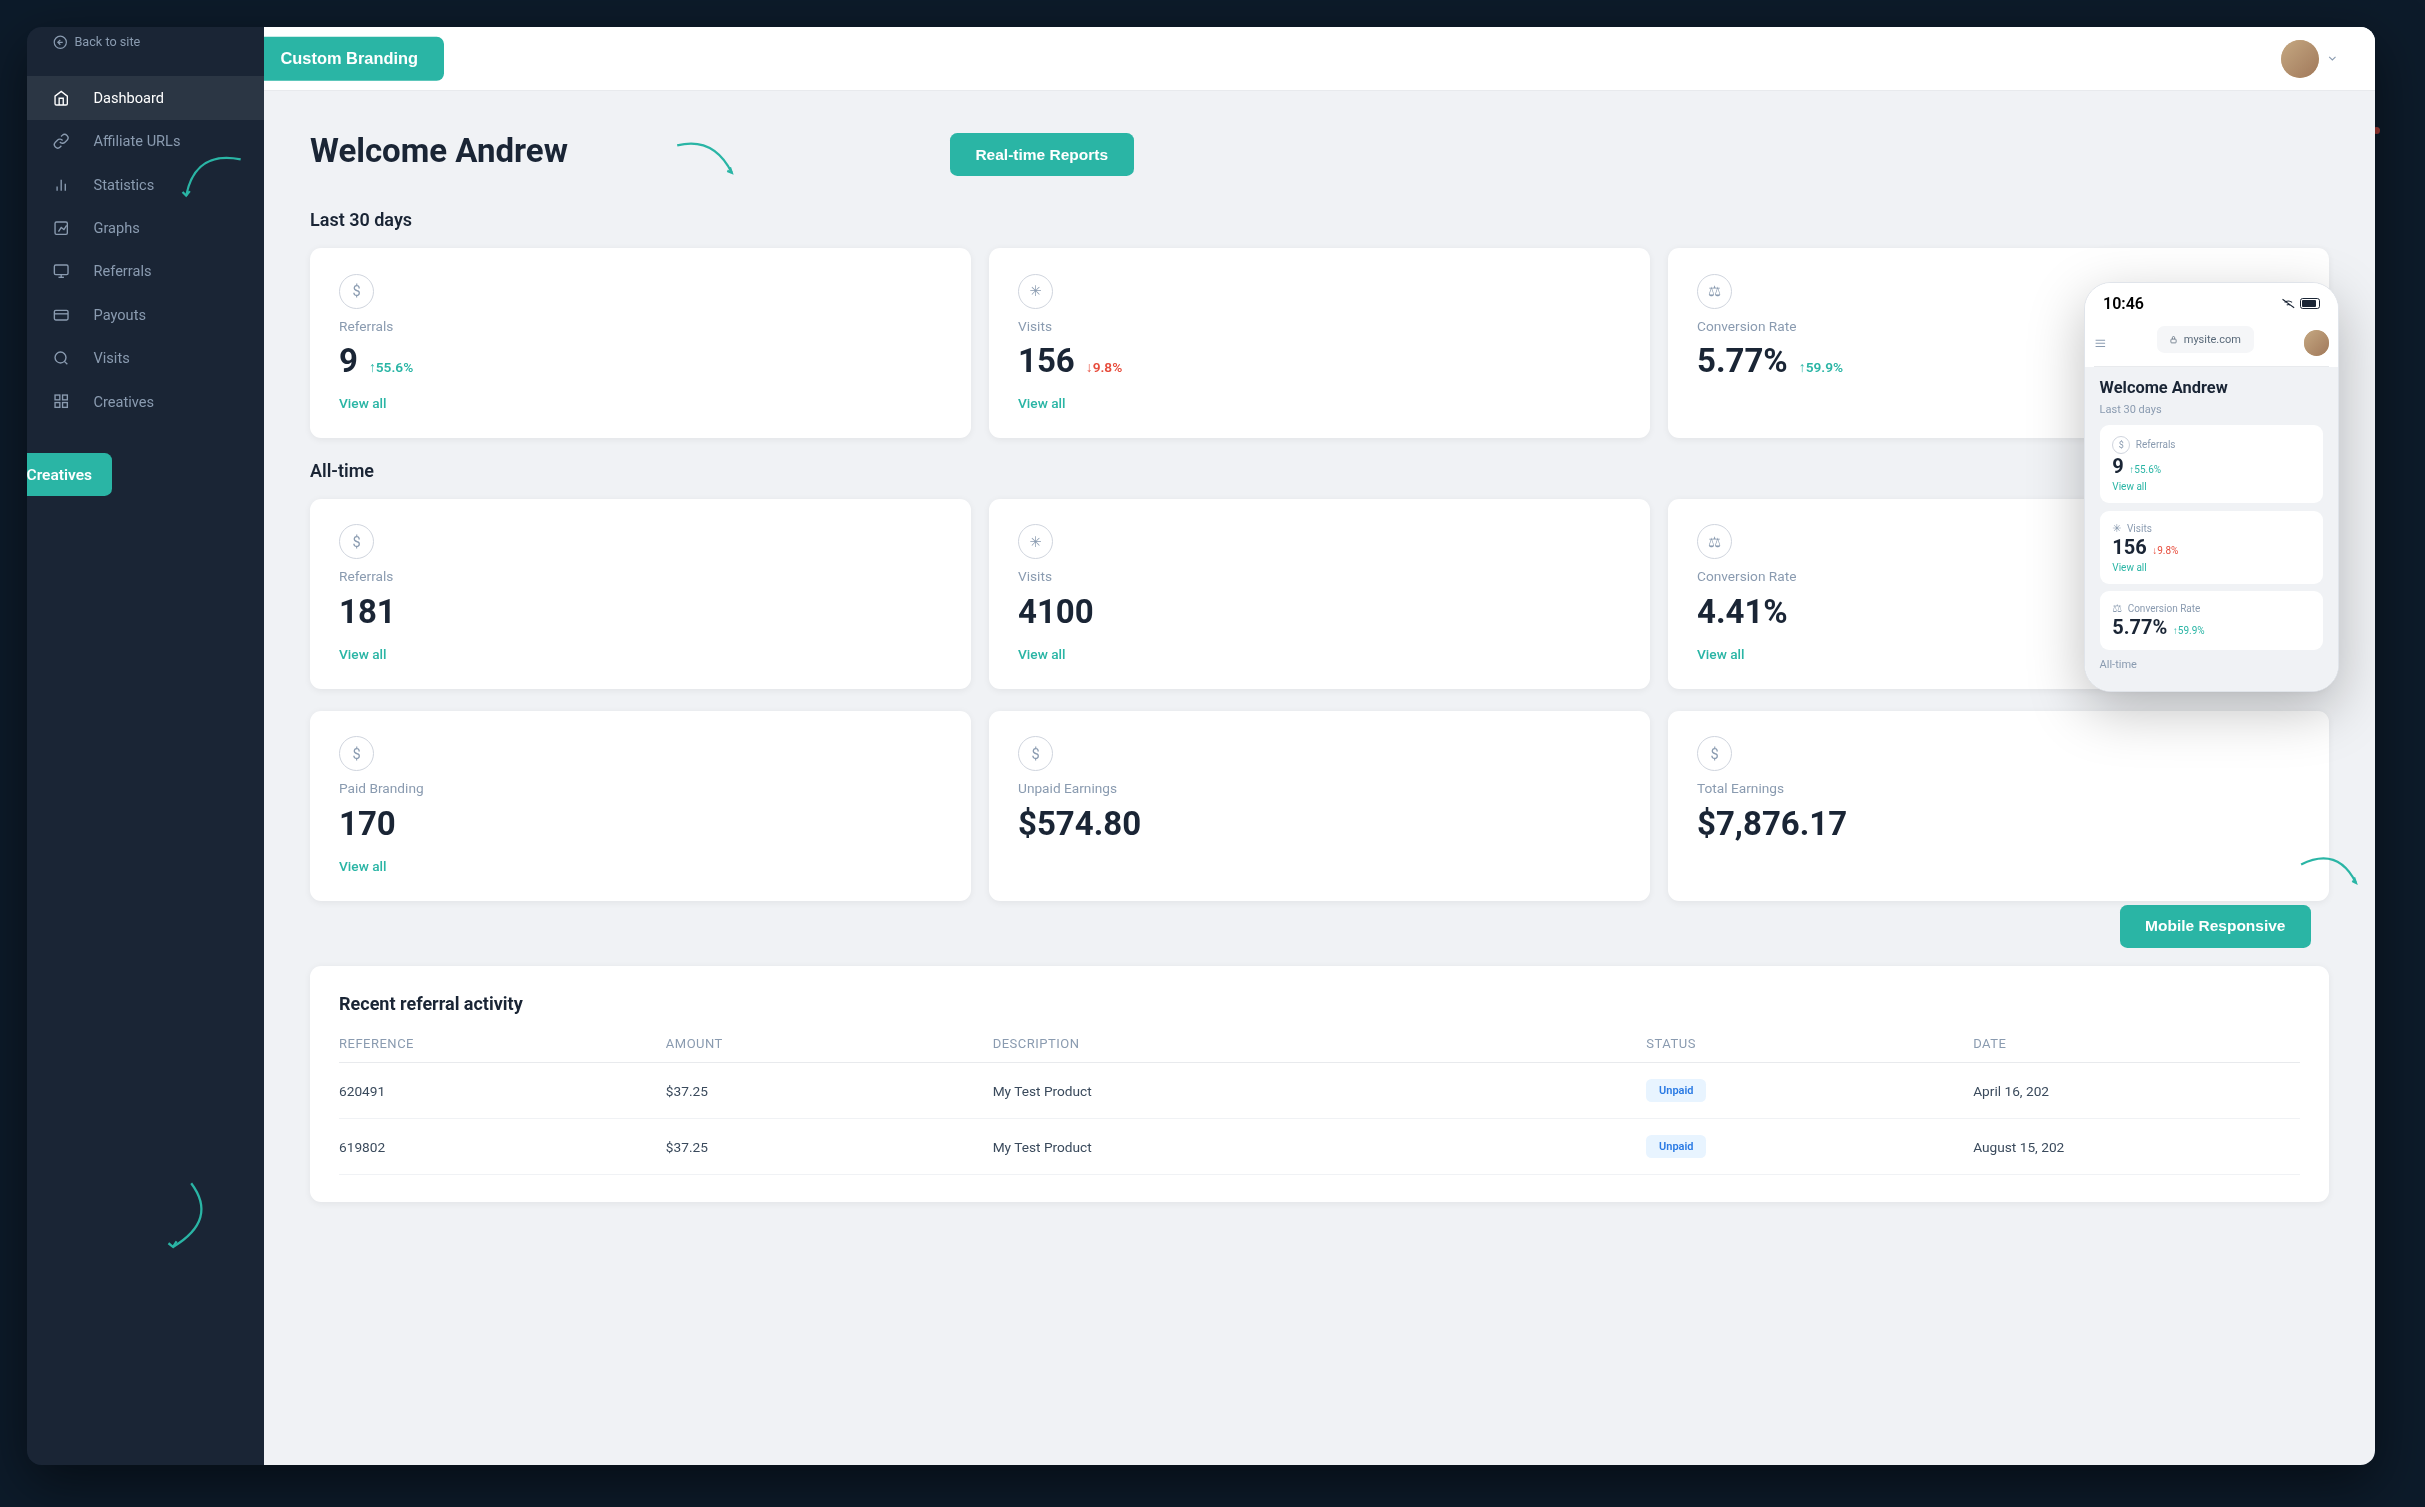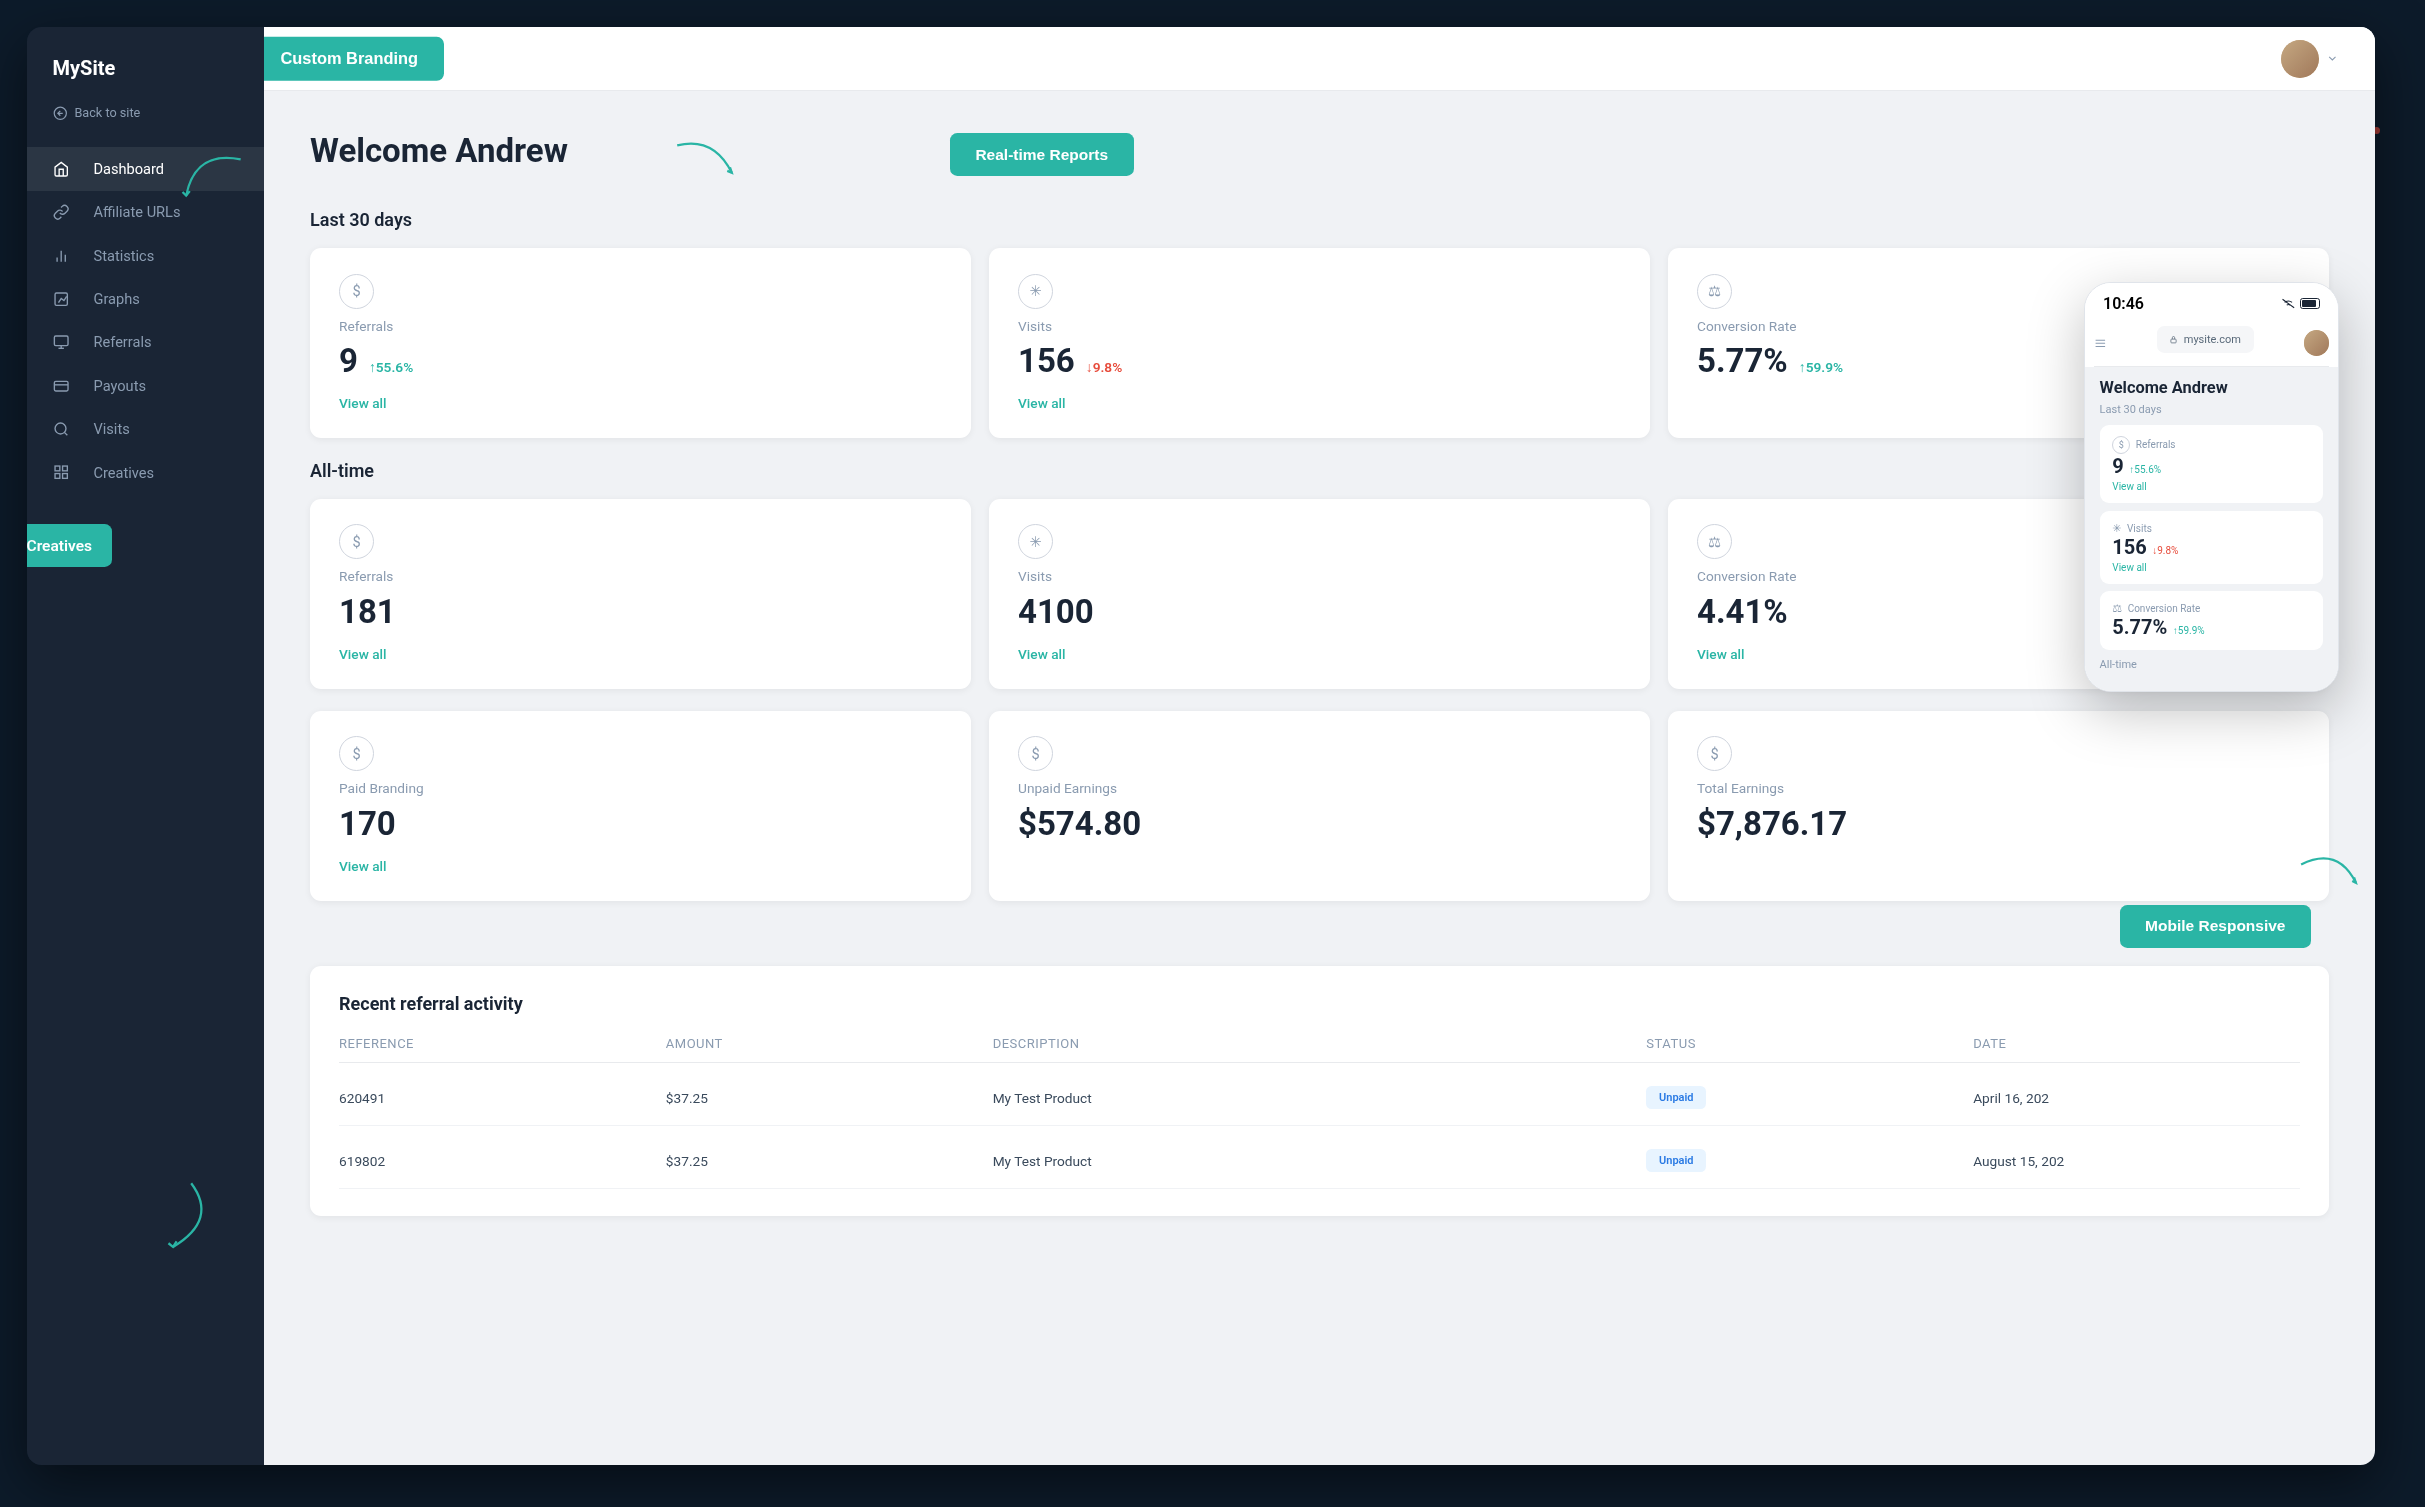--- a/index.html
+++ b/index.html
@@ -288,21 +288,20 @@
       display: grid;
       grid-template-columns: 1fr 1fr 2fr 1fr 1fr;
       padding: 16.4px 0;
       border-bottom: 0.9px solid #f0f2f5;
       align-items: center;
     }
 
     .table-cell {
       font-size: 13.7px;
       color: #3a4a5c;
-      margin-top: 7px;
     }
 
     .badge-unpaid {
       background: #e8f4ff;
       color: #2a7ae4;
       border-radius: 5.5px;
       padding: 4.6px 12.7px;
       font-size: 11px;
       font-weight: 600;
       display: inline-block;
@@ -422,21 +421,20 @@
   <div class="dot" style="width:9px;height:9px;background:#2ab5a5;bottom:109px;left:55px;opacity:0.8"></div>
   <div class="dot" style="width:7.3px;height:7.3px;background:#2ab5a5;bottom:137px;left:91px;opacity:0.6"></div>
   <div class="dot" style="width:9px;height:9px;background:#2ab5a5;bottom:73px;left:118px;opacity:0.8"></div>
   <div class="dot" style="width:5.5px;height:5.5px;background:#2ab5a5;bottom:182px;left:73px;opacity:0.5"></div>
   <div class="dot" style="width:7.3px;height:7.3px;background:#2ab5a5;bottom:55px;left:182px;opacity:0.6"></div>
 </div>
 
 <div class="app-wrapper">
 
   <div class="sidebar">
-    <div class="sidebar-logo">MySite</div>
 
     <div class="sidebar-back">
       <svg width="14.6" height="14.6" viewBox="0 0 24 24" fill="none" stroke="currentColor" stroke-width="2">
         <circle cx="12" cy="12" r="10"></circle>
         <polyline points="12,8 8,12 12,16"></polyline>
         <line x1="16" y1="12" x2="8" y2="12"></line>
       </svg>
       <span>Back to site</span>
     </div>
 

